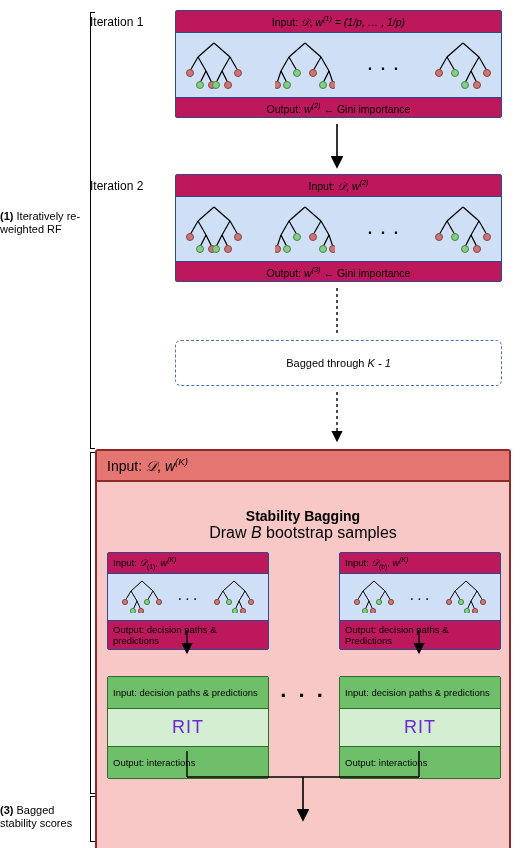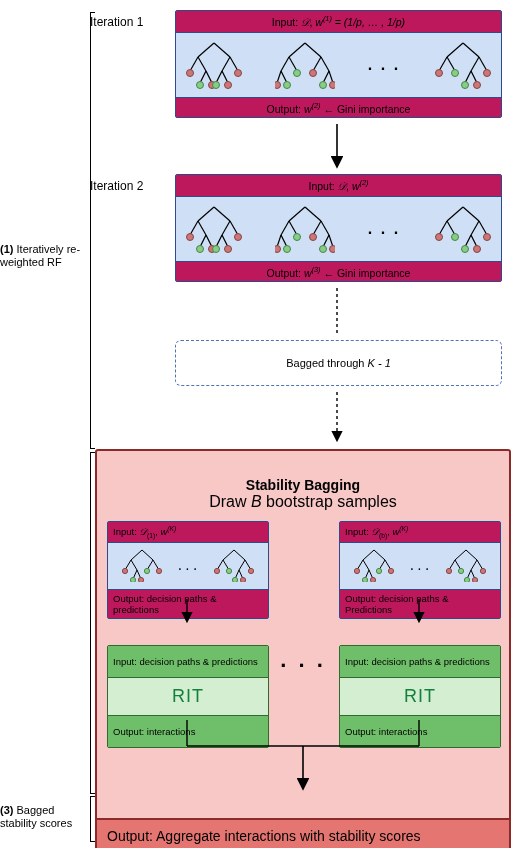--- a/index.html
+++ b/index.html
@@ -174,21 +174,21 @@
     text-align: left;
   }
   .rit-head { border-bottom: 1.5px solid #2e6b2e; }
   .rit-foot { border-top: 1.5px solid #2e6b2e; }
   .rit-body {
     background: #d4eed2;
     padding: 8px 0;
     text-align: center;
     font-size: 18px;
     letter-spacing: 1px;
-    color: #15803d;
+    color: #6d28d9;
   }
   .mid-ell {
     align-self: center;
     font-size: 22px;
     font-weight: bold;
     letter-spacing: 3px;
     margin-top: 50px;
   }
   svg.arrow {
     display: block;
@@ -204,21 +204,21 @@
     pointer-events: none;
   }
 </style>
 </head>
 <body>
 
 <div class="canvas">
 
   <div class="side-labels">
     <div class="bracket" style="left:90px; top:12px; height:435px;"></div>
-    <div class="side-label" style="top:210px;margin-top:33px;">
+    <div class="side-label" style="top:210px;">
       <b>(1)</b>
       <span>Iteratively re-weighted RF</span>
     </div>
 
     <div class="bracket" style="left:90px; top:452px; height:340px;"></div>
 
     <div class="bracket" style="left:90px; top:796px; height:44px;"></div>
     <div class="side-label" style="top:804px;">
       <b>(3)</b>
       <span>Bagged stability scores</span>
@@ -393,20 +393,23 @@
     <svg class="arrow" width="325" height="54" style="margin-left:80px; margin-bottom:0;">
       <defs>
           <marker id="ah2" markerWidth="8" markerHeight="8" refX="5" refY="4" orient="auto">
             <path d="M0,0 L8,4 L0,8 z" fill="#000"></path>
           </marker>
         </defs>
       <line x1="162" y1="2" x2="162" y2="48" stroke="#000" stroke-width="1.4" stroke-dasharray="3,3" marker-end="url(#ah2)"></line>
     </svg>
 
     <div class="stability-block">
+      <div class="stab-head">
+        <span>Input: </span><span class="script">𝒟</span><span>, </span><span class="i">w</span><span class="sup i">(K)</span>
+      </div>
 
       <div class="stab-body">
         <div class="sb-title">Stability Bagging</div>
         <div class="sb-sub">
           <span>Draw </span><span class="i">B</span><span> bootstrap samples</span>
         </div>
 
         <div class="sb-row">
 
           <div class="sb-col">

